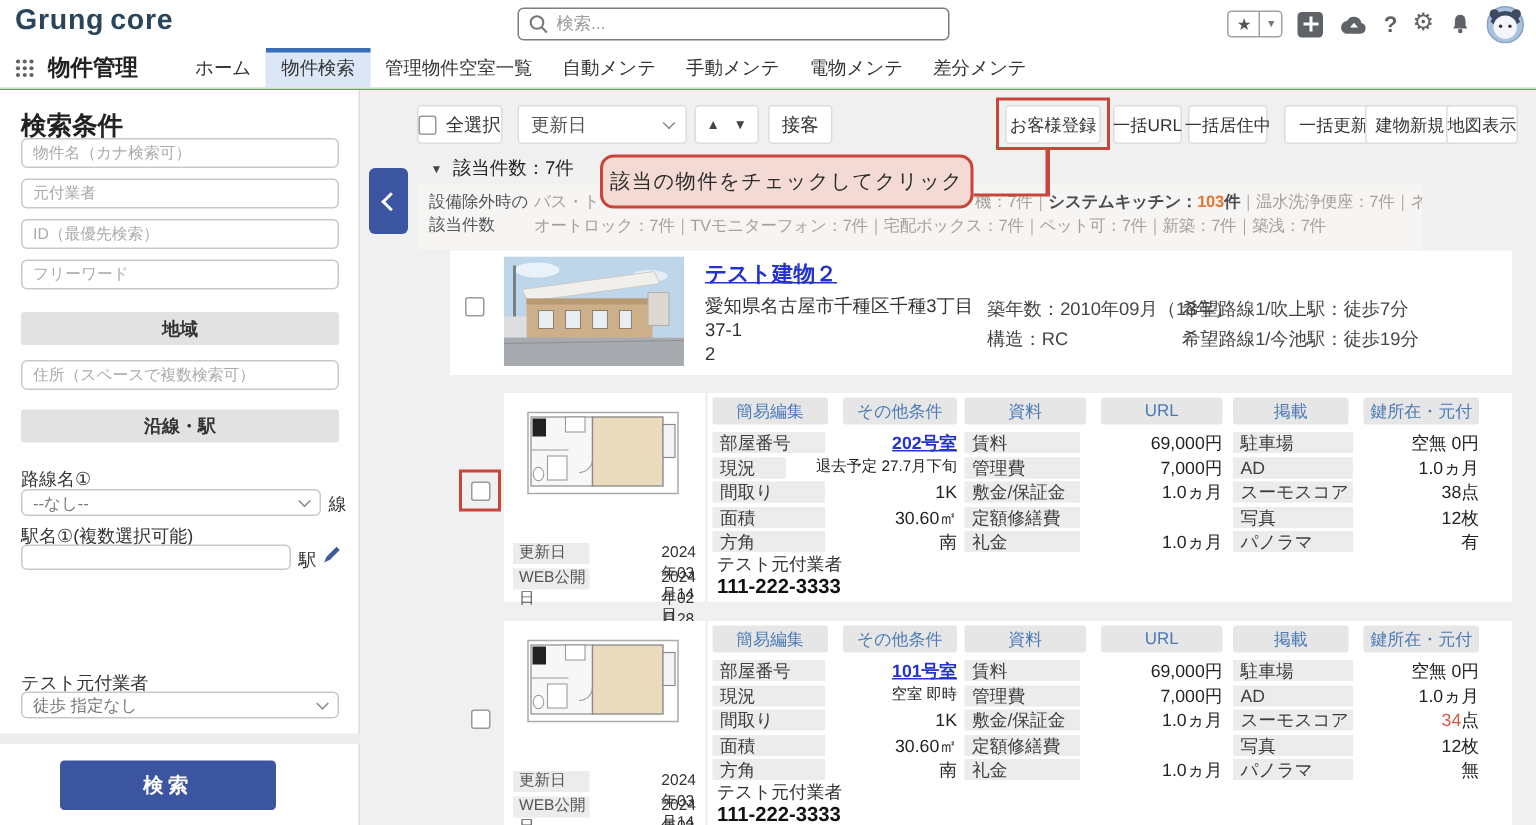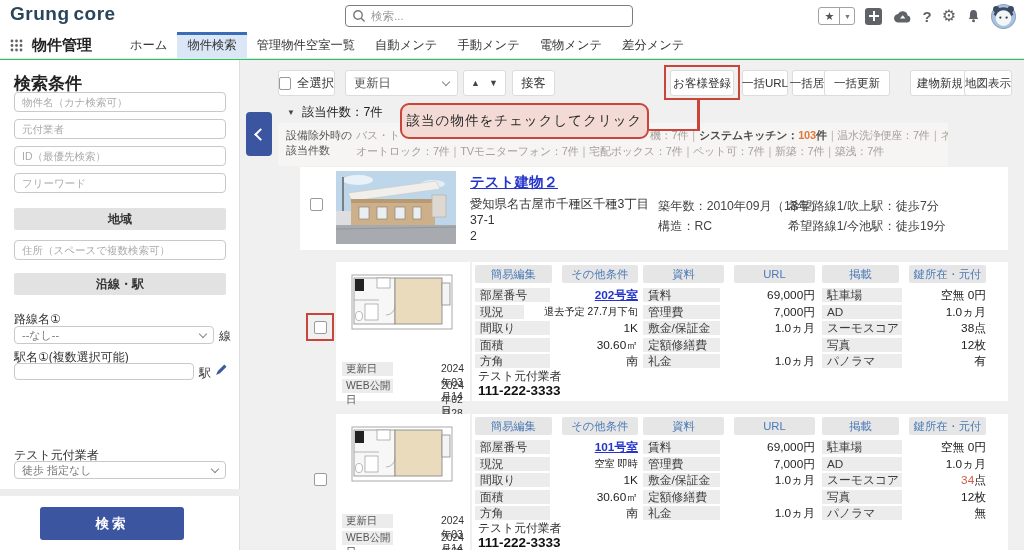--- a/index.html
+++ b/index.html
@@ -215,21 +215,21 @@
     <span class="chev"></span>
   </div>
   <div class="chip arrows" style="left:463px;width:43px;gap:9px">
     <span>▲</span>
     <span>▼</span>
   </div>
   <div class="chip" style="left:512px;width:43px">接客</div>
   <div class="chip sm" style="left:670px;width:64px">お客様登録</div>
   <div class="chip sm" style="left:742px;width:46px">一括URL</div>
   <div class="chip sm" style="left:792px;width:53px">一括居住中</div>
-  <div class="chip sm" style="left:824px;width:66px">一括更新</div>
+  <div class="chip sm" style="left:856px;width:66px">一括更新</div>
   <div class="chip sm" style="left:910px;width:60px">建物新規</div>
   <div class="chip sm" style="left:964px;width:48px">地図表示</div>
 
   <div class="rescount">
     <span class="car">▼</span>
     <span>該当件数：7件</span>
   </div>
   <div class="equip">
     <div class="eq-lab">
       <div>設備除外時の</div>

